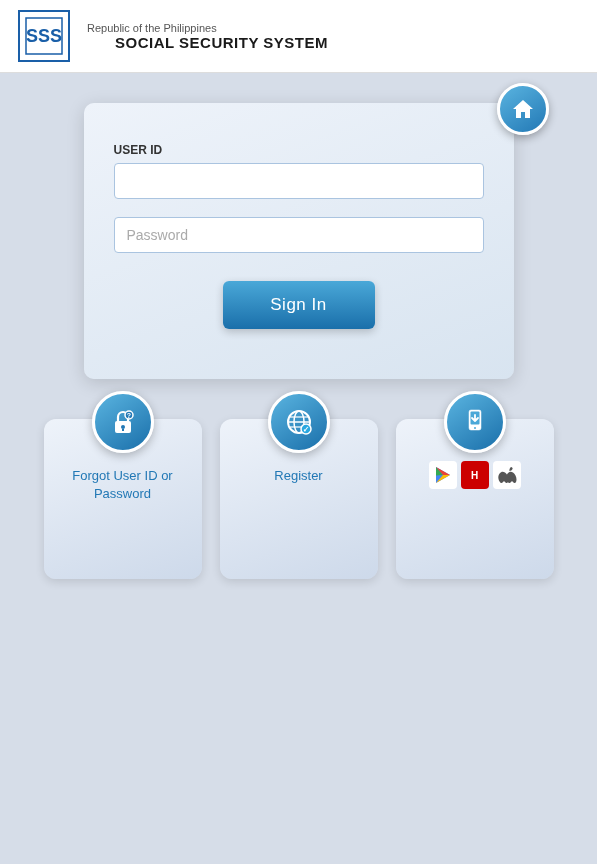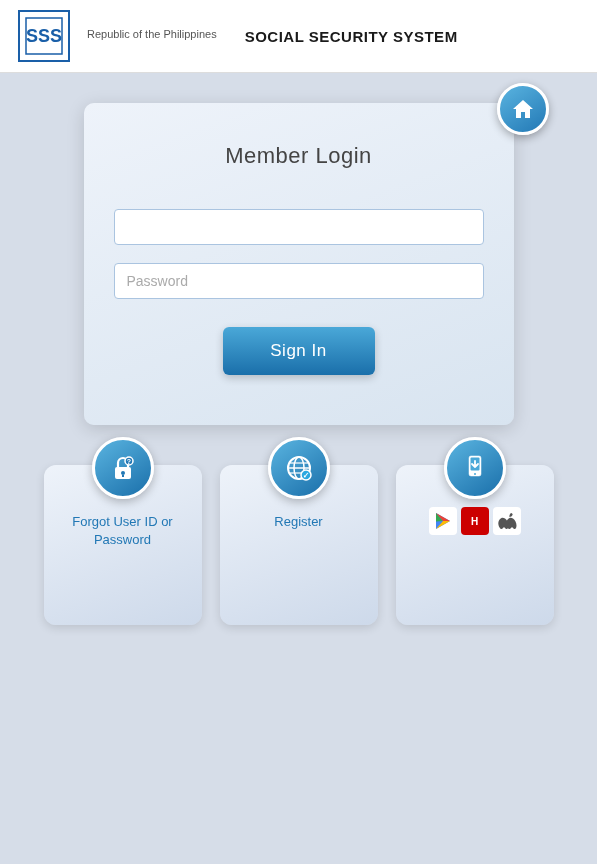--- a/index.html
+++ b/index.html
@@ -28,22 +28,21 @@
       align-items: center;
       justify-content: center;
       flex-shrink: 0;
     }
     .logo-svg {
       width: 44px;
       height: 44px;
     }
     .header-text-wrap {
       display: flex;
-      flex-direction: row;
-      text-align: center;
+      flex-direction: column;
     }
     .header-subtitle {
       font-size: 11px;
       color: #555;
     }
     .header-title {
       font-size: 15px;
       font-weight: bold;
       color: #1a1a1a;
       letter-spacing: 0.5px;
@@ -217,23 +216,23 @@
 
 <div class="main-area">
 
   <div class="home-btn" title="Home">
     <svg viewBox="0 0 26 26" fill="none" xmlns="http://www.w3.org/2000/svg">
       <path d="M13 4L3 13H6V22H11V16H15V22H20V13H23L13 4Z" fill="white"></path>
     </svg>
   </div>
 
   <div class="login-card">
-    <h2 class="login-title">Member Login</h2>
 
     <div class="form-group">
+      <label class="form-label">USER ID</label>
       <input type="text" class="form-input" placeholder="" style="">
     </div>
 
     <div class="form-group">
       <input type="password" class="form-input" placeholder="Password" style="">
     </div>
 
     <button class="signin-btn">Sign In</button>
   </div>
 </div>

